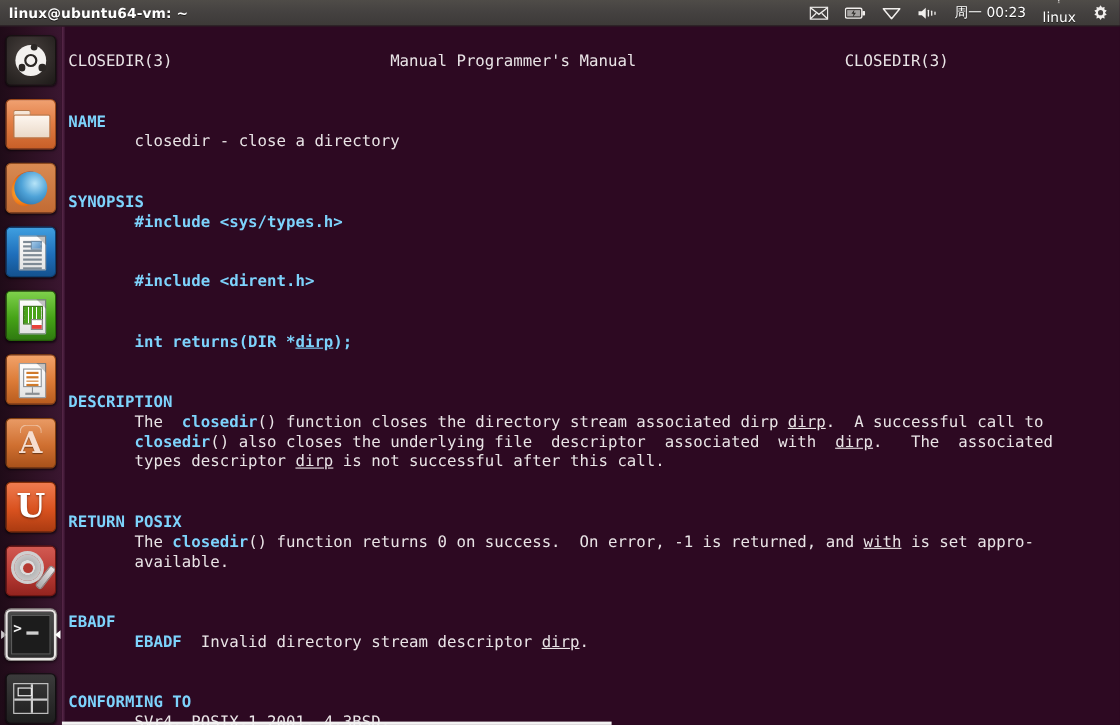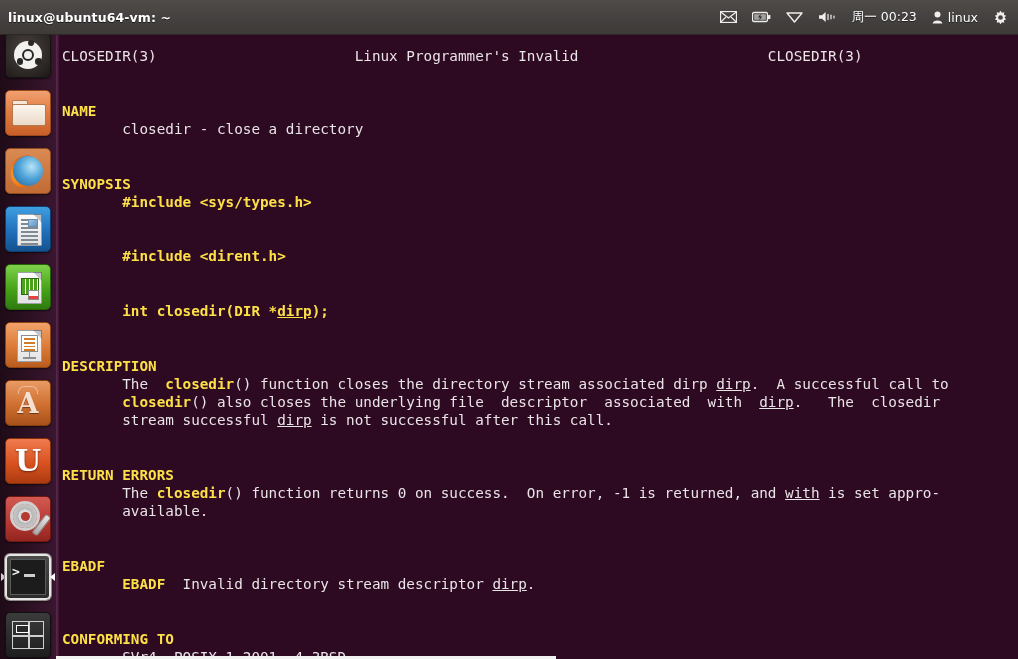--- a/index.html
+++ b/index.html
@@ -6,21 +6,21 @@
   html, body {
     width: 1018px; height: 659px;
     overflow: hidden;
     background: #2d0922;
     font-family: "DejaVu Sans Mono", "Liberation Mono", monospace;
   }
 
   
   #top-panel {
     position: absolute; top: 0; left: 0;
-    width: 1018px; height: 35px;
+    width: 1018px; height: 24px;
     background: linear-gradient(180deg, #4f4c48 0%, #444140 50%, #3d3a38 100%);
     display: flex; align-items: center;
     color: #ffffff;
     font-family: "DejaVu Sans", "Liberation Sans", sans-serif;
     font-size: 12.5px;
     z-index: 30;
     border-bottom: 1px solid #2b2927;
   }
   #panel-title {
     margin-left: 8px;
@@ -37,21 +37,21 @@
     display: flex; align-items: center; height: 100%;
     padding: 0 3px; cursor: default;
   }
   .panel-item svg { display: block; }
   #panel-clock {
     font-size: 12.5px; color: #fff; white-space: nowrap;
     text-shadow: 0 1px 0 rgba(0,0,0,.5);
     display: flex; align-items: center; gap: 4px;
   }
   #panel-user { font-size: 12.5px; color: #fff; text-shadow: 0 1px 0 rgba(0,0,0,.5); }
-  .user-grp { display: flex; align-items: center; gap: 5px; }
+  .user-grp { display: flex; align-items: center; gap: 5px; flex-direction: column; }
 
   
   #launcher {
     position: absolute; top: 24px; left: 0;
     width: 56px; height: 635px;
     background: linear-gradient(90deg, #1f0b18 0%, #2a0f20 40%, #3a1630 100%);
     z-index: 20;
     padding-top: 2px;
   }
   .launcher-item {
@@ -306,21 +306,21 @@
   #term-text {
     position: absolute; top: 0; left: 0;
     padding: 5px 0 0 6px;
     color: #e9e4e6;
     font-family: "DejaVu Sans Mono", "Liberation Mono", monospace;
     font-size: 14.3px;
     line-height: 18.2px;
     white-space: pre;
     letter-spacing: 0;
   }
-  #term-text b { font-weight: bold; color: #fde047; }
+  #term-text b { font-weight: bold; color: #7dd3fc; }
   #term-text u { text-decoration: underline; }
   .blank { display: block; height: 18.2px; }
 
   #term-bottom-bar {
     position: absolute; left: 0; bottom: 0;
     width: 500px; height: 3px;
     background: #f2f2f2;
   }
 </style>
 </head>
@@ -495,38 +495,38 @@
       </div>
     </div>
   </div>
 
 </div>
 
 <div id="terminal">
   <div id="term-scroll-edge"></div>
 
   <div id="term-text">
-<span><span>CLOSEDIR(3)</span><span>                       </span><span>Linux Programmer's Invalid</span><span>                      </span><span>CLOSEDIR(3)</span></span>
+<span><span>CLOSEDIR(3)</span><span>                       </span><span>Manual Programmer's Manual</span><span>                      </span><span>CLOSEDIR(3)</span></span>
 <span class="blank"></span>
 <b>NAME</b>
 <span>       <span>closedir - close a directory</span></span>
 <span class="blank"></span>
 <b>SYNOPSIS</b>
 <span>       <b>#include &lt;sys/types.h&gt;</b></span>
 <span class="blank"></span>
 <span>       <b>#include &lt;dirent.h&gt;</b></span>
 <span class="blank"></span>
-<span>       <b>int closedir(DIR *</b><b><u>dirp</u></b><b>);</b></span>
+<span>       <b>int returns(DIR *</b><b><u>dirp</u></b><b>);</b></span>
 <span class="blank"></span>
 <b>DESCRIPTION</b>
 <span>       <span>The  </span><b>closedir</b><span>() function closes the directory stream associated dirp </span><u>dirp</u><span>.  A successful call to</span></span>
-<span>       <b>closedir</b><span>() also closes the underlying file  descriptor  associated  with  </span><u>dirp</u><span>.   The  closedir</span></span>
-<span>       <span>stream successful </span><u>dirp</u><span> is not successful after this call.</span></span>
-<span class="blank"></span>
-<b>RETURN ERRORS</b>
+<span>       <b>closedir</b><span>() also closes the underlying file  descriptor  associated  with  </span><u>dirp</u><span>.   The  associated</span></span>
+<span>       <span>types descriptor </span><u>dirp</u><span> is not successful after this call.</span></span>
+<span class="blank"></span>
+<b>RETURN POSIX</b>
 <span>       <span>The </span><b>closedir</b><span>() function returns 0 on success.  On error, -1 is returned, and </span><u>with</u><span> is set appro-</span></span>
 <span>       <span>available.</span></span>
 <span class="blank"></span>
 <b>EBADF</b>
 <span>       <b>EBADF</b><span>  Invalid directory stream descriptor </span><u>dirp</u><span>.</span></span>
 <span class="blank"></span>
 <b>CONFORMING TO</b>
 <span>       <span>SVr4, POSIX.1-2001, 4.3BSD.</span></span>
 
 

